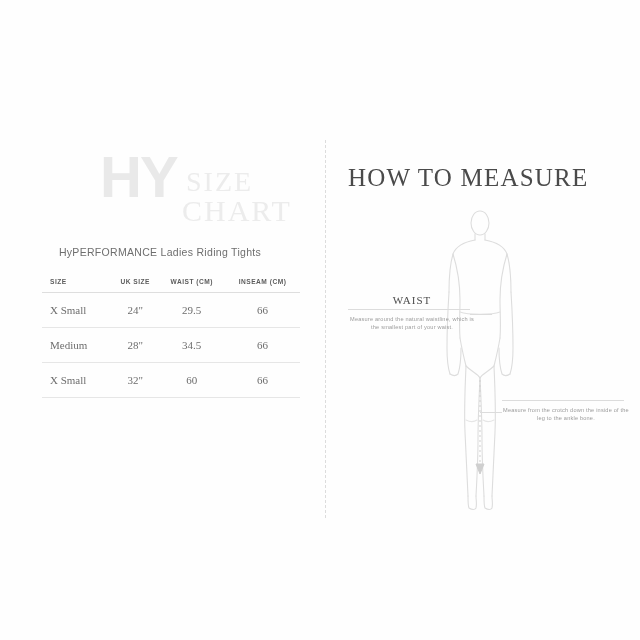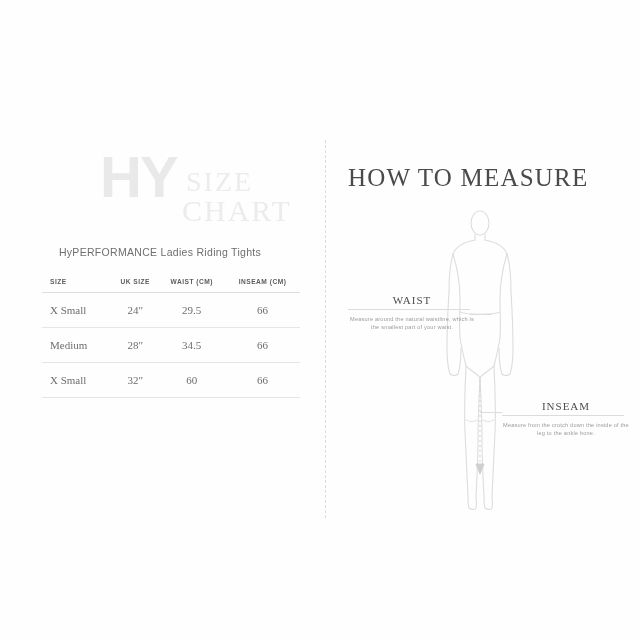--- a/index.html
+++ b/index.html
@@ -283,19 +283,18 @@
     <div class="leader" style="left:150px; top:302px; width:22px;"></div>
     <div class="leader" style="left:160px; top:400px; width:22px;"></div>
 
     <div class="measure-block" id="waist-block">
       <div class="mb-title">WAIST</div>
       <div class="mb-rule"></div>
       <div class="mb-text">Measure around the natural waistline, which is the smallest part of your waist.</div>
     </div>
 
     <div class="measure-block" id="inseam-block">
-      <div class="mb-title">INSEAM</div>
       <div class="mb-rule"></div>
       <div class="mb-text">Measure from the crotch down the inside of the leg to the ankle bone.</div>
     </div>
   </div>
 
 </div>
 
 </body></html>

